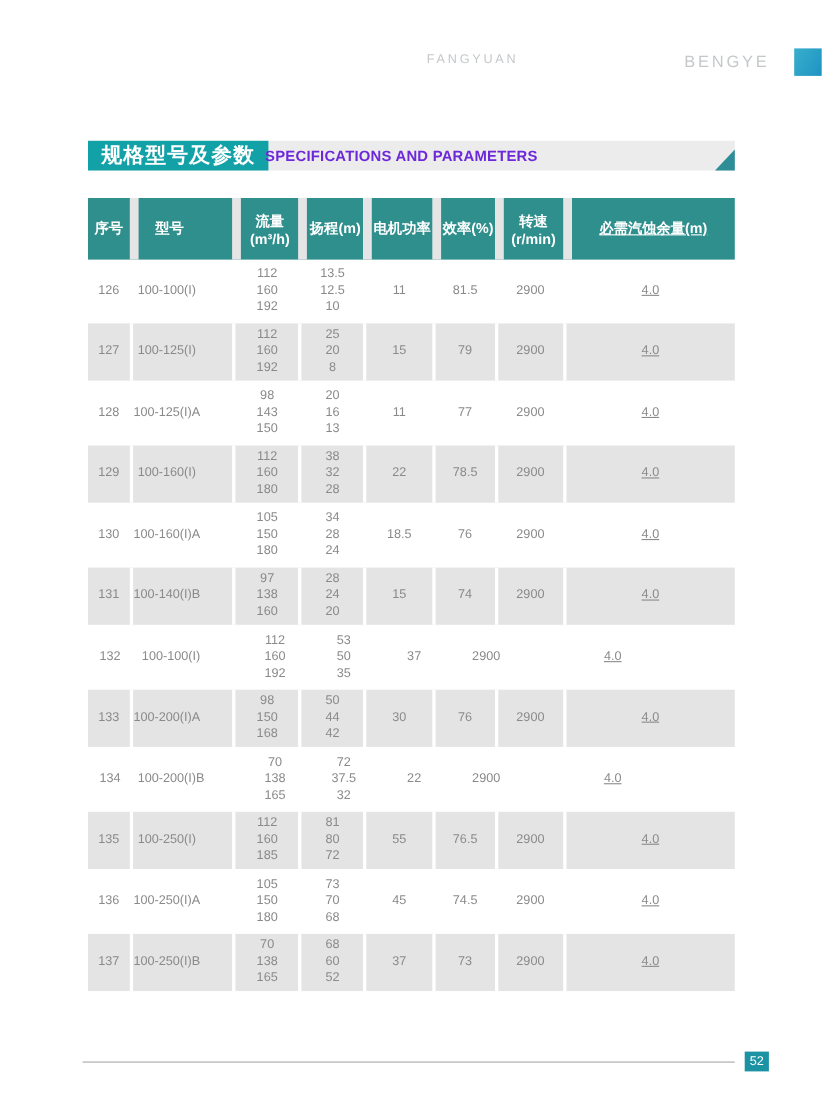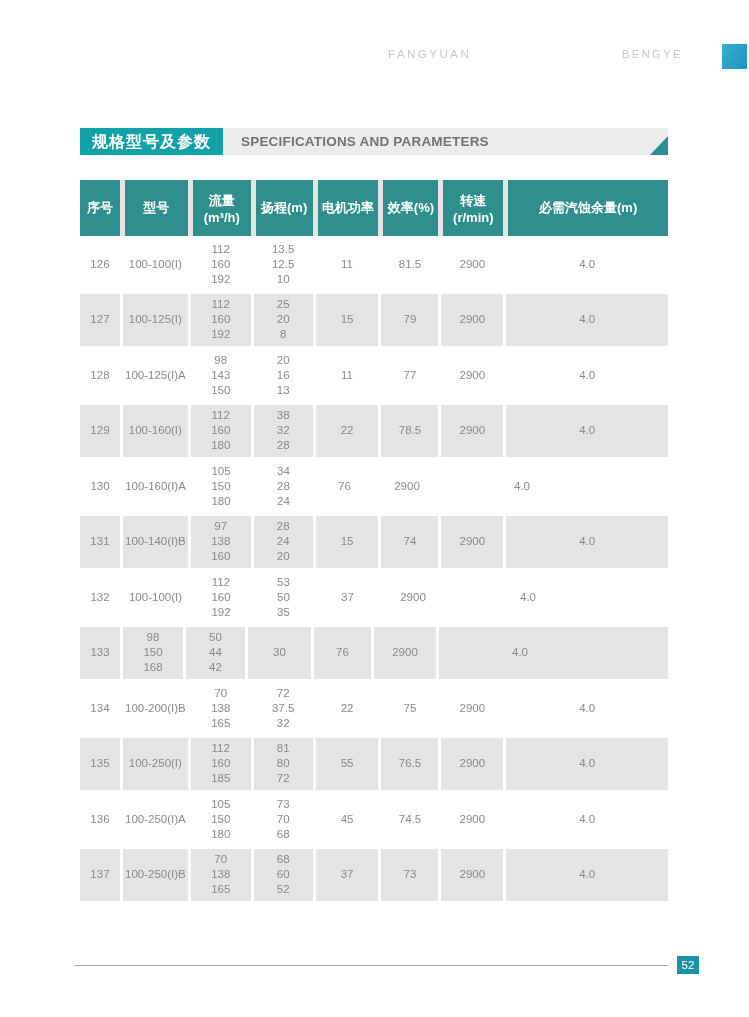--- a/index.html
+++ b/index.html
@@ -2,45 +2,45 @@
 <html><head>
 <meta charset="utf-8">
 <style>
   html,body { margin:0; padding:0; background:#ffffff; }
   .page {
     position:relative; width:749px; height:1017px; background:#ffffff;
     font-family:"Liberation Sans","DejaVu Sans",sans-serif; overflow:hidden;
   }
   
   .brand-left { position:absolute; left:388px; top:48px; font-size:11.5px; letter-spacing:2.5px; color:#c5c8ca; }
-  .brand-right { position:absolute; left:622px; top:48px; font-size:11px; letter-spacing:2.5px; color:#c5c8ca; }
+  .brand-right { position:absolute; left:622px; top:48px; font-size:15px; letter-spacing:2.5px; color:#c5c8ca; }
   .corner-square { position:absolute; left:722px; top:44px; width:25px; height:25px;
     background:linear-gradient(120deg,#38afcd,#1e93c3); }
   
   .title-bar { position:absolute; left:80px; top:128px; width:588px; height:27px; background:#ececec; }
   .title-zh { position:absolute; left:0; top:0; height:27px; line-height:27px; padding:0 12px;
-    background:#12a1a7; color:#ffffff; font-size:16px; font-weight:bold; letter-spacing:1px;text-align:center; }
+    background:#12a1a7; color:#ffffff; font-size:19px; font-weight:bold; letter-spacing:1px;text-align:center; }
   .title-en { position:absolute; left:161px; top:0; height:21px; line-height:28px;
-    color:#737373; font-size:13.5px; font-weight:bold; letter-spacing:0.2px; }
+    color:#6d28d9; font-size:13.5px; font-weight:bold; letter-spacing:0.2px; }
   .title-triangle { position:absolute; right:0; bottom:0; width:0; height:0;
     border-left:18px solid transparent; border-bottom:19px solid #2e8e98; }
   
   .spec-table { position:absolute; left:80px; top:180px; width:588px; }
   .thead { display:flex; height:56px; background:#2e8f8c; }
   .th { box-sizing:border-box; display:flex; align-items:center; justify-content:center;
     color:#ffffff; font-size:13px; font-weight:bold; text-align:center; }
-  .th + .th { border-left:5px solid #e5e5e5; }
+  .th + .th { border-left:8px solid #e5e5e5; }
   .tbody .tr:first-child { margin-top:2px; }
   .tr { display:flex; height:52px; margin-top:3.5px; }
   .tr.gray { background:#e4e4e4; }
   .td { box-sizing:border-box; display:flex; align-items:center; justify-content:center;
     color:#8a8a8a; font-size:11.5px; line-height:15px; text-align:center; white-space:pre-line; }
   .td + .td { border-left:3px solid #ffffff; }
-  .c0{width:40px;} .c1{width:68px;} .c2{width:63px;} .c3{width:62px;}
-  .c4{width:66px;} .c5{width:60px;} .c6{width:65px;} .c7{width:165px;}
+  .c0{width:40px;} .c1{width:68px;} .c2{width:63px;margin-left:29px;} .c3{width:62px;}
+  .c4{width:66px;} .c5{width:60px;} .c6{width:65px;} .c7{width:165px;text-decoration:underline;}
   
   .footer-line { position:absolute; left:75px; top:965px; width:593px; height:1px; background:#a8a8a8; }
   .page-badge { position:absolute; left:677px; top:956px; width:22px; height:18px; line-height:18px;
     background:#1c93a3; color:#ffffff; font-size:11.5px; text-align:center; }
 </style>
 </head>
 <body>
 
 <div class="page">
 
@@ -124,20 +124,21 @@
   </div>
         <div class="tr">
     <div class="td c0">130</div>
     <div class="td c1">100-160(I)A</div>
     <div class="td c2">105
 150
 180</div>
     <div class="td c3">34
 28
 24</div>
+    <div class="td c4">18.5</div>
     <div class="td c5">76</div>
     <div class="td c6">2900</div>
     <div class="td c7">4.0</div>
   </div>
         <div class="tr gray">
     <div class="td c0">131</div>
     <div class="td c1">100-140(I)B</div>
     <div class="td c2">97
 138
 160</div>
@@ -157,20 +158,21 @@
 192</div>
     <div class="td c3">53
 50
 35</div>
     <div class="td c4">37</div>
     <div class="td c6">2900</div>
     <div class="td c7">4.0</div>
   </div>
         <div class="tr gray">
     <div class="td c0">133</div>
+    <div class="td c1">100-200(I)A</div>
     <div class="td c2">98
 150
 168</div>
     <div class="td c3">50
 44
 42</div>
     <div class="td c4">30</div>
     <div class="td c5">76</div>
     <div class="td c6">2900</div>
     <div class="td c7">4.0</div>
@@ -178,21 +180,20 @@
         <div class="tr">
     <div class="td c0">134</div>
     <div class="td c1">100-200(I)B</div>
     <div class="td c2">70
 138
 165</div>
     <div class="td c3">72
 37.5
 32</div>
     <div class="td c4">22</div>
-    <div class="td c5">75</div>
     <div class="td c6">2900</div>
     <div class="td c7">4.0</div>
   </div>
         <div class="tr gray">
     <div class="td c0">135</div>
     <div class="td c1">100-250(I)</div>
     <div class="td c2">112
 160
 185</div>
     <div class="td c3">81

